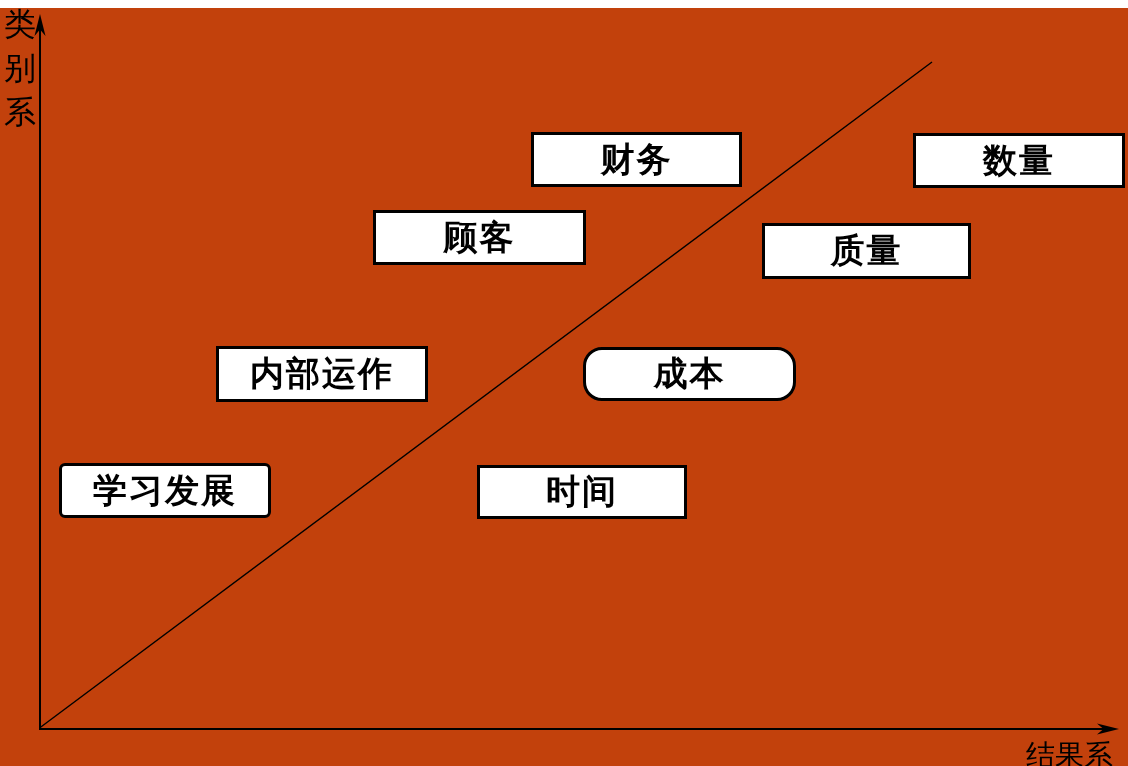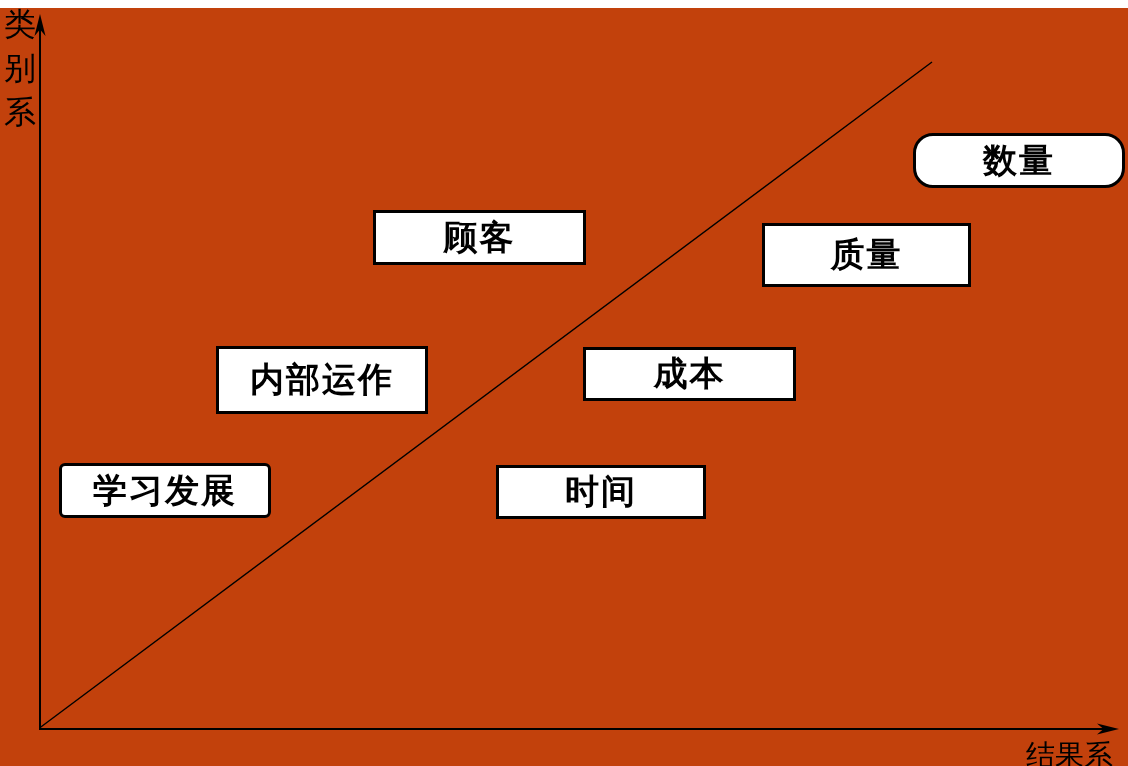--- a/index.html
+++ b/index.html
@@ -50,27 +50,27 @@
     background: #ffffff;
     display: flex;
     align-items: center;
     justify-content: center;
     font-size: 34px;
     font-weight: bold;
     letter-spacing: 2px;
     white-space: nowrap;
   }
   .box-finance              { left: 531px; top: 124px; width: 211px; height: 55px; }
-  .box-quantity             { left: 913px; top: 125px; width: 212px; height: 55px; border-radius: 20px; }
+  .box-quantity             { left: 913px; top: 125px; width: 212px; height: 55px; }
   .box-customer             { left: 373px; top: 202px; width: 213px; height: 55px; }
-  .box-quality              { left: 762px; top: 215px; width: 209px; height: 64px; }
-  .box-internal-operations  { left: 216px; top: 338px; width: 212px; height: 68px; text-align: right; }
-  .box-cost                 { left: 583px; top: 339px; width: 213px; height: 54px; }
+  .box-quality              { left: 762px; top: 215px; width: 209px; height: 56px; }
+  .box-internal-operations  { left: 216px; top: 338px; width: 212px; height: 56px; text-align: right; }
+  .box-cost                 { left: 583px; top: 339px; width: 213px; height: 54px; border-radius: 19px; }
   .box-learning-development { left: 59px;  top: 455px; width: 212px; height: 55px; border-radius: 6px; }
-  .box-time                 { left: 496px; top: 457px; width: 210px; height: 54px; }
+  .box-time                 { left: 477px; top: 457px; width: 210px; height: 54px; }
 </style>
 </head>
 <body>
 
 <div class="stage">
 
   <svg class="layer" viewBox="0 0 1128 766" xmlns="http://www.w3.org/2000/svg">
 
     <line x1="40" y1="721" x2="40" y2="18" stroke="#000" stroke-width="2"></line>
     <polygon points="40,6 34.5,28 40,21.5 45.5,28" fill="#000"></polygon>
@@ -78,20 +78,21 @@
     <line x1="39" y1="721" x2="1108" y2="721" stroke="#000" stroke-width="2"></line>
     <polygon points="1119,721 1097,715.5 1103.5,721 1097,726.5" fill="#000"></polygon>
 
     <line x1="39.5" y1="720" x2="932" y2="54" stroke="#000" stroke-width="1.4"></line>
   </svg>
 
   <div class="axis-label-y">类别系</div>
 
   <div class="axis-label-x">结果系</div>
 
+  <div class="node-box box-finance">财务</div>
 
   <div class="node-box box-quantity">数量</div>
 
   <div class="node-box box-customer">顾客</div>
 
   <div class="node-box box-quality">质量</div>
 
   <div class="node-box box-internal-operations">内部运作</div>
 
   <div class="node-box box-cost">成本</div>

